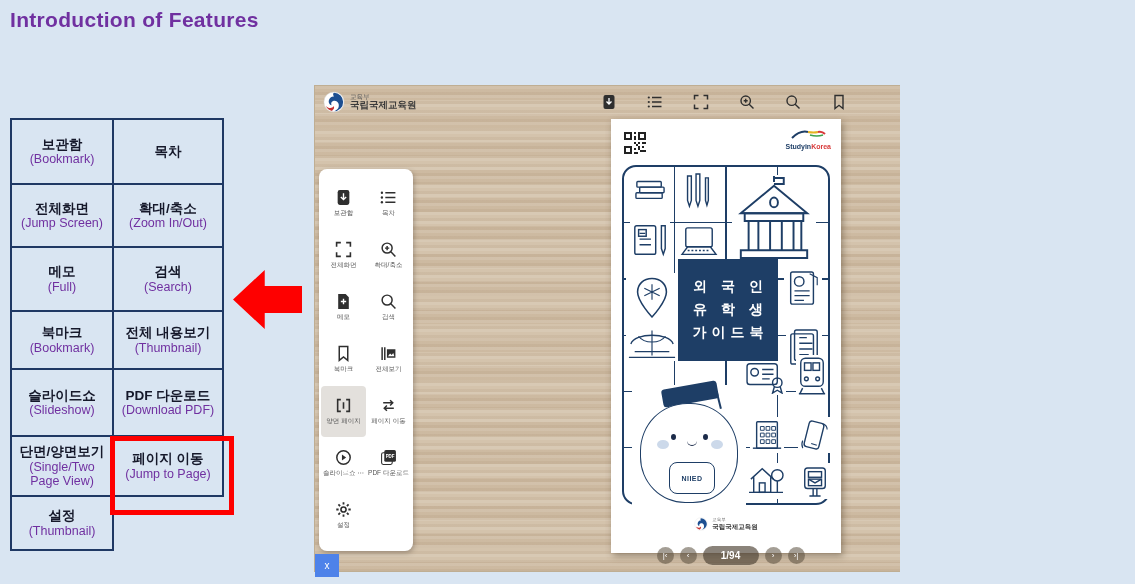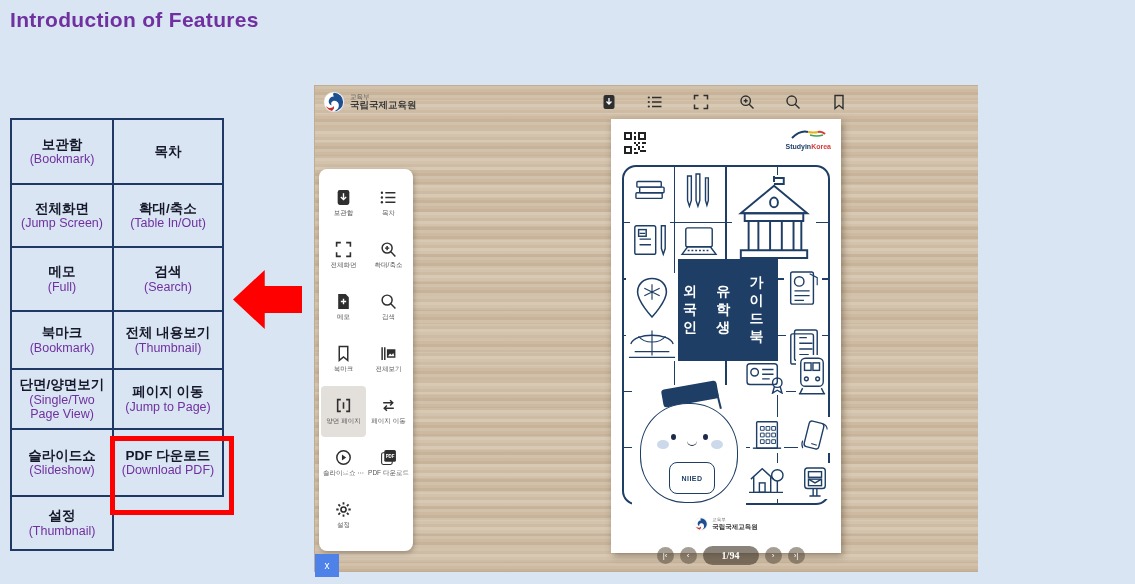--- a/index.html
+++ b/index.html
@@ -1,17 +1,17 @@
 <!DOCTYPE html>
 <html><head>
 <meta charset="utf-8">
 <style>
   html,body{margin:0;padding:0;background:#d9e5f2;}
   *{box-sizing:border-box;}
-  .canvas{position:relative;width:978px;height:584px;background:#d9e5f2;overflow:hidden;
+  .canvas{position:relative;width:900px;height:584px;background:#d9e5f2;overflow:hidden;
           font-family:"Liberation Sans","DejaVu Sans",sans-serif;}
   
   .slide-title{position:absolute;left:10px;top:8px;font-size:21px;font-weight:bold;
                color:#7030a0;letter-spacing:.3px;}
   
   .feature-table{position:absolute;left:10px;top:120px;}
   .ft-row{display:flex;margin-top:-2px;}
   .ft-cell{border:2px solid #1f3864;width:104px;display:flex;flex-direction:column;
            justify-content:center;align-items:center;text-align:center;padding:2px 3px;line-height:1.12;}
   .ft-cell.c2{width:112px;margin-left:-2px;}
@@ -58,21 +58,21 @@
   .sik-logo{position:absolute;right:10px;top:8px;text-align:center;line-height:1;}
   .sik-text{font-size:7px;font-weight:bold;}
   .sik-p1{color:#1e3e66;} .sik-p2{color:#d83a3a;}
   .cover-grid{position:absolute;left:11px;top:46px;width:208px;height:340px;
               border:2.5px solid #1e3e66;border-radius:14px;
               background-image:
                 repeating-linear-gradient(to right, transparent 0 50px, #1e3e66 50px 51.3px),
                 repeating-linear-gradient(to bottom, transparent 0 55px, #1e3e66 55px 56.3px);}
   .cg-icon{position:absolute;background:#fff;padding:1px;}
   .cover-title{position:absolute;left:54px;top:92px;width:100px;height:102px;background:#1e3e66;
-               display:flex;flex-direction:row;justify-content:center;align-items:center;gap:5px;
+               display:flex;flex-direction:column;justify-content:center;align-items:center;gap:5px;
                color:#fff;font-weight:bold;font-size:14px;letter-spacing:5px;padding-left:5px;}
   
   .mascot{position:absolute;left:8px;top:218px;width:114px;height:122px;background:#fff;}
   .m-body{position:absolute;left:8px;top:18px;width:98px;height:100px;background:#fff;
           border:1.5px solid #1e3e66;border-radius:48% 48% 46% 46%;}
   .m-cap{position:absolute;left:30px;top:0px;width:56px;height:18px;background:#1e3e66;
          border-radius:3px;transform:rotate(-10deg);}
   .m-tassel{position:absolute;left:86px;top:8px;width:2px;height:16px;background:#1e3e66;transform:rotate(-14deg);}
   .m-eye{position:absolute;top:30px;width:5px;height:6px;background:#1c2b4a;border-radius:50%;}
   .m-smile{position:absolute;left:46px;top:36px;width:10px;height:6px;
@@ -85,21 +85,21 @@
   .pg-text{display:flex;flex-direction:column;line-height:1.1;}
   .pg-min{font-size:4.5px;color:#777;}
   .pg-org{font-size:6.5px;color:#333;font-weight:bold;}
   
   .pagination{position:absolute;left:50%;bottom:6px;transform:translateX(-50%);
               display:flex;align-items:center;gap:6px;}
   .pg-btn{width:17px;height:17px;border-radius:50%;background:rgba(90,78,62,.55);color:#fff;
           font-size:8px;display:flex;align-items:center;justify-content:center;cursor:pointer;}
   .pg-pill{min-width:56px;height:19px;border-radius:10px;background:rgba(75,64,50,.65);color:#fff;
            font-size:10px;font-weight:bold;display:flex;align-items:center;justify-content:center;
-           padding:0 8px;cursor:pointer;font-family:Liberation Serif, serif;}
+           padding:0 8px;cursor:pointer;}
   
   .next-arrow{position:absolute;right:0;top:230px;width:25px;height:42px;border-radius:4px 0 0 4px;
               background:rgba(75,60,45,.45);color:#fff;font-size:13px;
               display:flex;align-items:center;justify-content:center;cursor:pointer;}
   .thumb-ind{position:absolute;right:53px;bottom:5px;cursor:pointer;}
   .twopage-btn{position:absolute;right:21px;bottom:-4px;width:29px;height:26px;background:#3e7ce0;
                border-radius:4px;color:#fff;font-size:11px;font-weight:bold;
                display:flex;align-items:center;justify-content:center;cursor:pointer;}
   .viewer{overflow:visible;margin-left:12px;}
 </style>
@@ -120,21 +120,21 @@
         <span class="cell-ko">목차</span>
         </div>
     </div>
     <div class="ft-row">
       <div class="ft-cell r1">
         <span class="cell-ko">전체화면</span>
         <span class="cell-en">(Jump Screen)</span>
         </div>
       <div class="ft-cell c2 r1">
         <span class="cell-ko">확대/축소</span>
-        <span class="cell-en">(Table In/Out)</span>
+        <span class="cell-en">(Zoom In/Out)</span>
         </div>
     </div>
     <div class="ft-row">
       <div class="ft-cell r2">
         <span class="cell-ko">메모</span>
         <span class="cell-en">(Full)</span>
         </div>
       <div class="ft-cell c2 r2">
         <span class="cell-ko">검색</span>
         <span class="cell-en">(Search)</span>
@@ -144,37 +144,37 @@
       <div class="ft-cell r3">
         <span class="cell-ko">북마크</span>
         <span class="cell-en">(Bookmark)</span>
         </div>
       <div class="ft-cell c2 r3">
         <span class="cell-ko">전체 내용보기</span>
         <span class="cell-en">(Thumbnail)</span>
         </div>
     </div>
     <div class="ft-row">
+      <div class="ft-cell r5">
+        <span class="cell-ko">슬라이드쇼</span>
+        <span class="cell-en">(Slideshow)</span>
+        </div>
+      <div class="ft-cell c2 r5">
+        <span class="cell-ko">PDF 다운로드</span>
+        <span class="cell-en">(Download PDF)</span>
+        </div>
+    </div>
+    <div class="ft-row">
       <div class="ft-cell r4">
         <span class="cell-ko">단면/양면보기</span>
         <span class="cell-en">(Single/Two Page View)</span>
         </div>
       <div class="ft-cell c2 r4">
         <span class="cell-ko">페이지 이동</span>
         <span class="cell-en">(Jump to Page)</span>
-        </div>
-    </div>
-    <div class="ft-row">
-      <div class="ft-cell r5">
-        <span class="cell-ko">슬라이드쇼</span>
-        <span class="cell-en">(Slideshow)</span>
-        </div>
-      <div class="ft-cell c2 r5">
-        <span class="cell-ko">PDF 다운로드</span>
-        <span class="cell-en">(Download PDF)</span>
         </div>
     </div>
     <div class="ft-row">
       <div class="ft-cell r6">
         <span class="cell-ko">설정</span>
         <span class="cell-en">(Thumbnail)</span>
         </div>
       <div class="ft-cell c2 r6 empty"></div>
     </div>
   </div>

